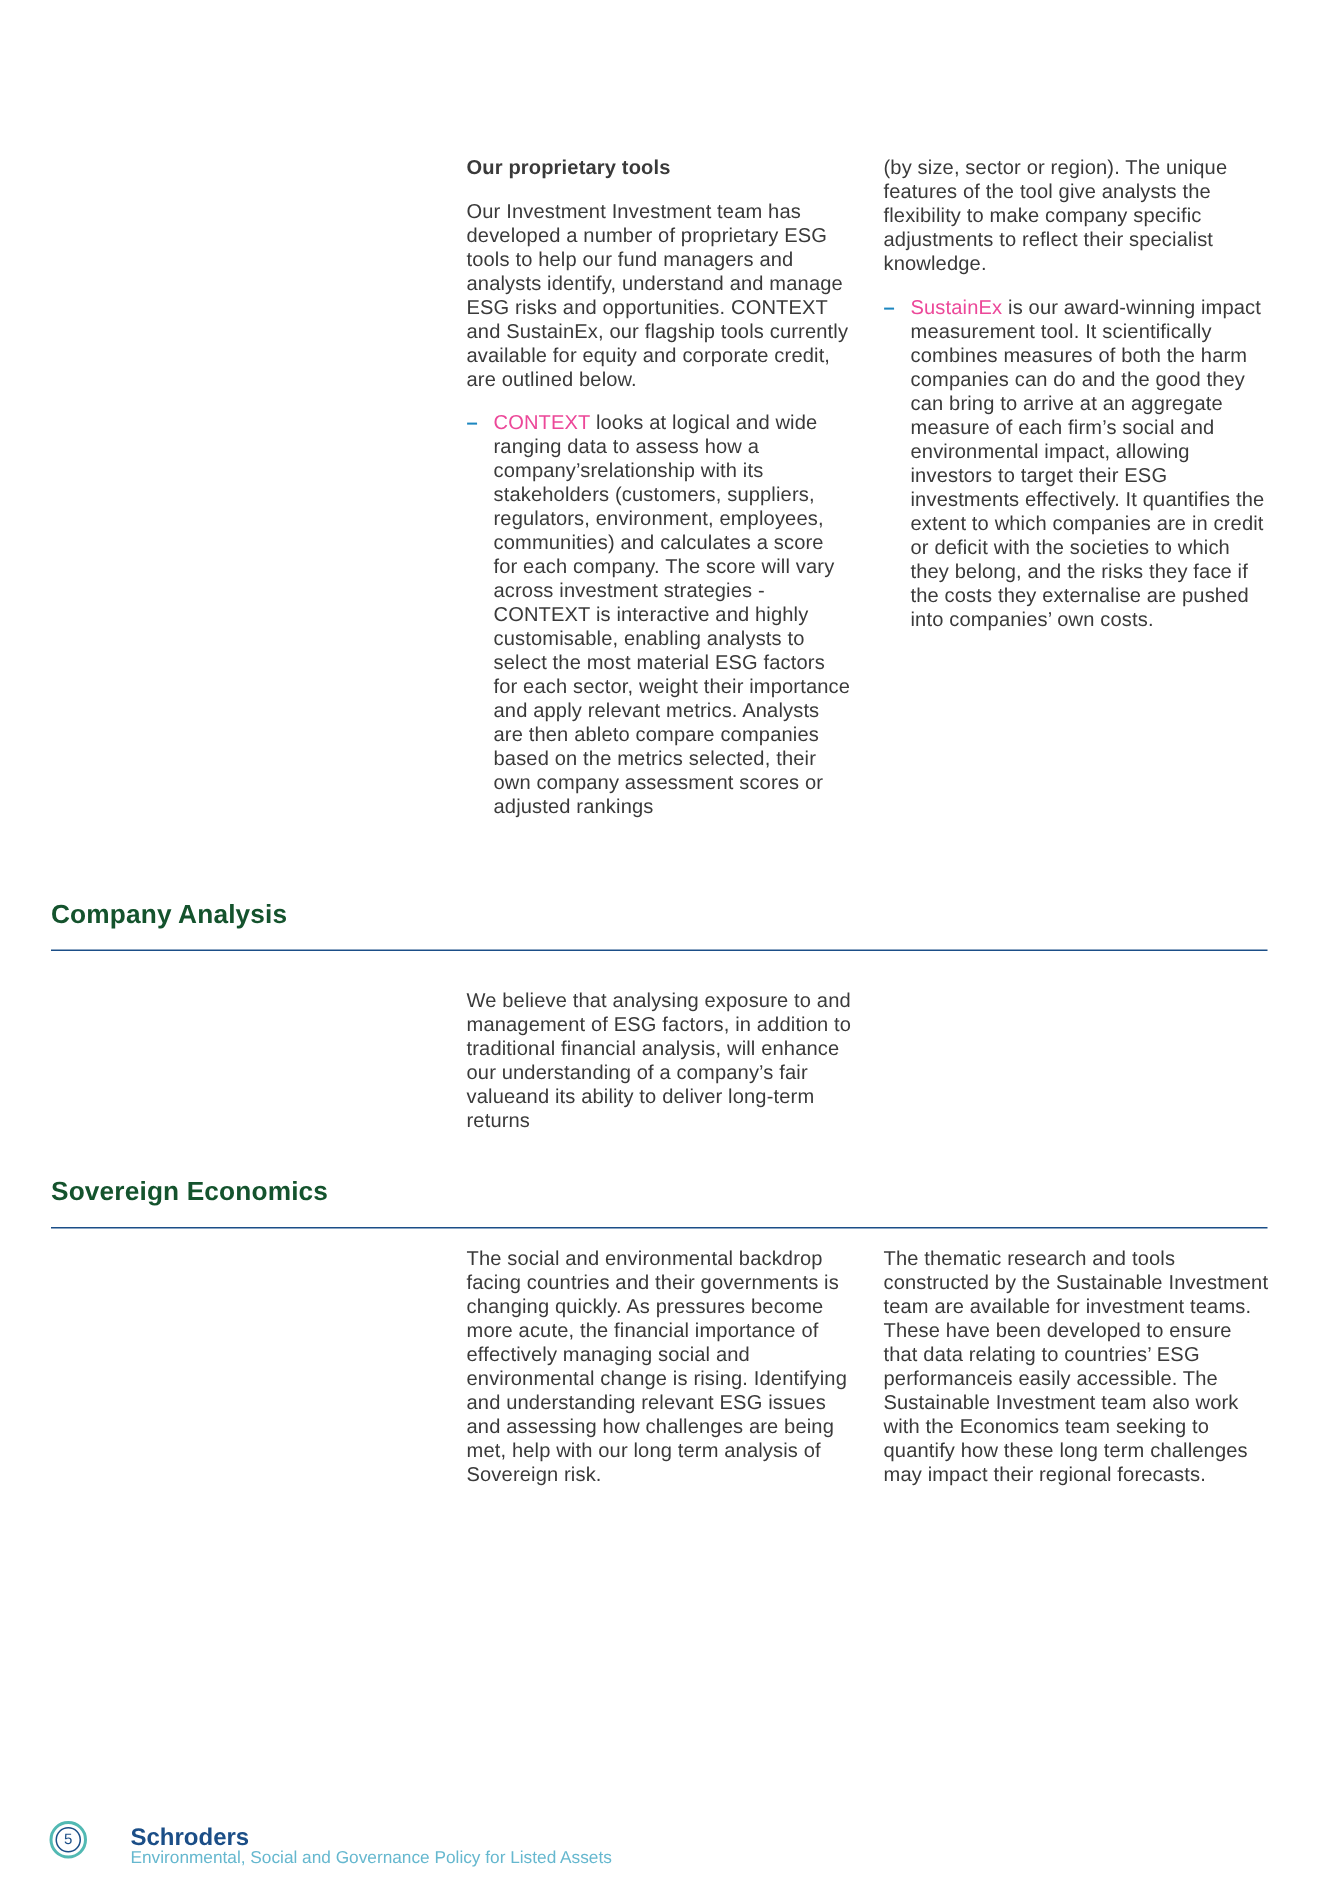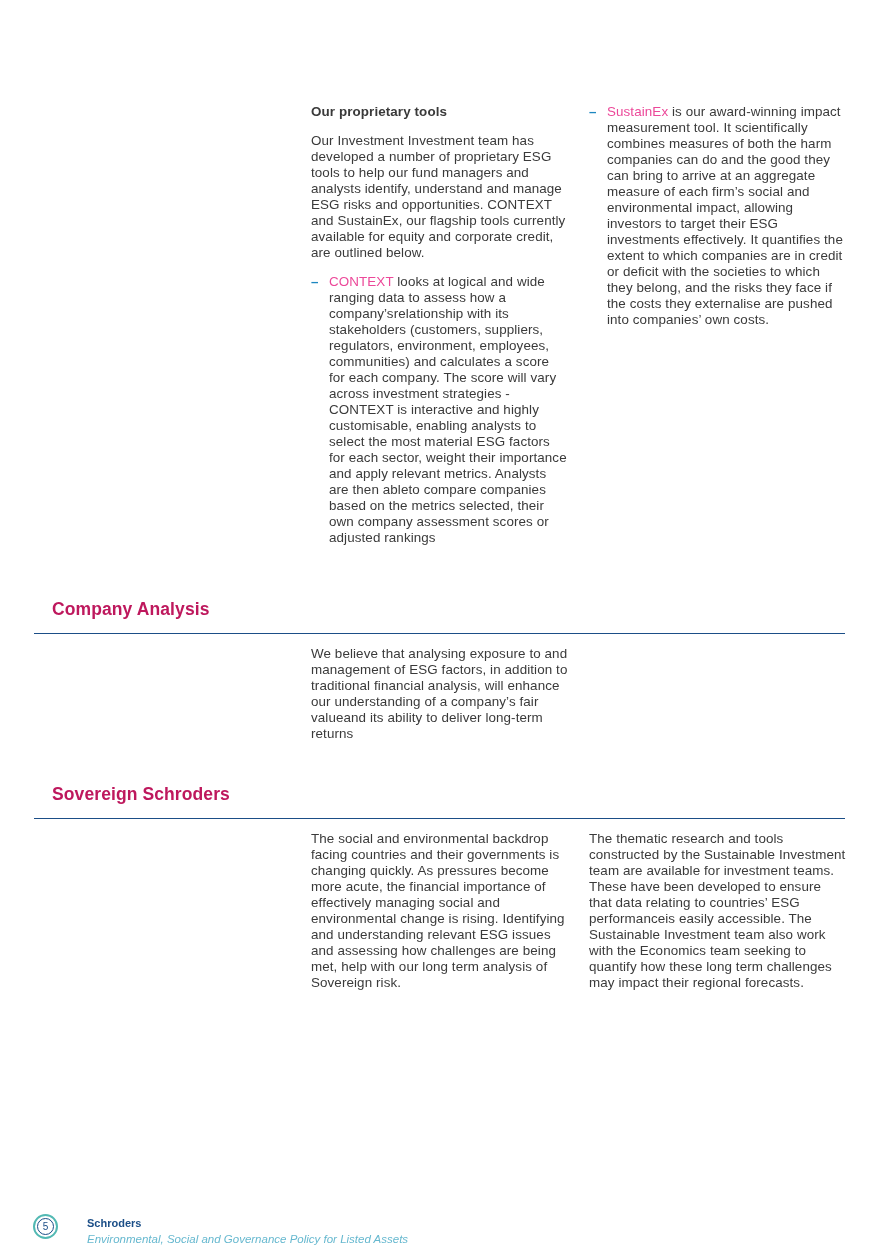--- a/index.html
+++ b/index.html
@@ -39,24 +39,24 @@
   }
   .bullet .dash {
     flex: 0 0 18px;
     color: #1d87c0;
     font-weight: bold;
   }
   .bullet .btext { flex: 1; }
   .lead-word { color: #ec4899; }
   .section-heading {
     position: absolute;
-    left: 52px;
+    left: 34px;
     font-size: 17.5px;
     font-weight: bold;
-    color: #be185d;
+    color: #14532d;
     letter-spacing: 0.1px;
   }
   .section-rule {
     position: absolute;
     left: 34px;
     width: 811px;
     height: 0;
     border-top: 1.5px solid #1b4e87;
   }
   
@@ -80,59 +80,59 @@
     display: flex;
     align-items: center;
     justify-content: center;
     font-size: 10px;
     color: #1b4e87;
   }
   .footer-brand {
     position: absolute;
     left: 87px;
     top: 1203px;
-    font-size: 11px;
+    font-size: 16px;
     font-weight: bold;
     color: #1b4e87;
   }
   .footer-subtitle {
     position: absolute;
     left: 87px;
     top: 1219px;
     font-size: 11.5px;
     color: #66b8cf;
-    font-style: italic;
   }
 </style>
 </head>
 <body>
 
 <div class="page">
 
   <div class="col col-left tools-top">
     <div class="sub-heading">Our proprietary tools</div>
     <div class="para">Our Investment Investment team has developed a number of proprietary ESG tools to help our fund managers and analysts identify, understand and manage ESG risks and opportunities. CONTEXT and SustainEx, our flagship tools currently available for equity and corporate credit, are outlined below.</div>
     <div class="bullet">
       <span class="dash">–</span>
       <span class="btext"><span class="lead-word">CONTEXT</span><span> looks at logical and wide ranging data to assess how a company’srelationship with its stakeholders (customers, suppliers, regulators, environment, employees, communities) and calculates a score for each company. The score will vary across investment strategies - CONTEXT is interactive and highly customisable, enabling analysts to select the most material ESG factors for each sector, weight their importance and apply relevant metrics. Analysts are then ableto compare companies based on the metrics selected, their own company assessment scores or adjusted rankings</span></span>
     </div>
   </div>
 
   <div class="col col-right tools-top">
+    <div class="para">(by size, sector or region). The unique features of the tool give analysts the flexibility to make company specific adjustments to reflect their specialist knowledge.</div>
     <div class="bullet">
       <span class="dash">–</span>
       <span class="btext"><span class="lead-word">SustainEx</span><span> is our award-winning impact measurement tool. It scientifically combines measures of both the harm companies can do and the good they can bring to arrive at an aggregate measure of each firm’s social and environmental impact, allowing investors to target their ESG investments effectively. It quantifies the extent to which companies are in credit or deficit with the societies to which they belong, and the risks they face if the costs they externalise are pushed into companies’ own costs.</span></span>
     </div>
   </div>
 
   <div class="section-heading" style="top:585px;">Company Analysis</div>
   <div class="section-rule" style="top:619px;"></div>
-  <div class="col col-left" style="top:632px;">We believe that analysing exposure to and management of ESG factors, in addition to traditional financial analysis, will enhance our understanding of a company’s fair valueand its ability to deliver long-term returns</div>
+  <div class="col col-left" style="top:645px;">We believe that analysing exposure to and management of ESG factors, in addition to traditional financial analysis, will enhance our understanding of a company’s fair valueand its ability to deliver long-term returns</div>
 
-  <div class="section-heading" style="top:770px;">Sovereign Schroders</div>
+  <div class="section-heading" style="top:770px;">Sovereign Economics</div>
   <div class="section-rule" style="top:804px;"></div>
   <div class="col col-left" style="top:817px;">The social and environmental backdrop facing countries and their governments is changing quickly. As pressures become more acute, the financial importance of effectively managing social and environmental change is rising. Identifying and understanding relevant ESG issues and assessing how challenges are being met, help with our long term analysis of Sovereign risk.</div>
   <div class="col col-right" style="top:817px;">The thematic research and tools constructed by the Sustainable Investment team are available for investment teams. These have been developed to ensure that data relating to countries’ ESG performanceis easily accessible. The Sustainable Investment team also work with the Economics team seeking to quantify how these long term challenges may impact their regional forecasts.</div>
 
   <div class="footer-circle">
     <span class="inner">5</span>
   </div>
   <div class="footer-brand">Schroders</div>
   <div class="footer-subtitle">Environmental, Social and Governance Policy for Listed Assets</div>
 

